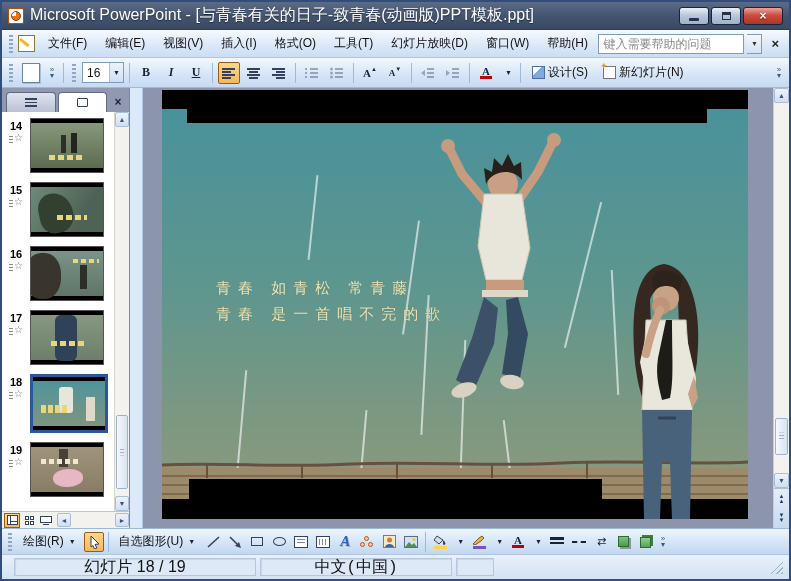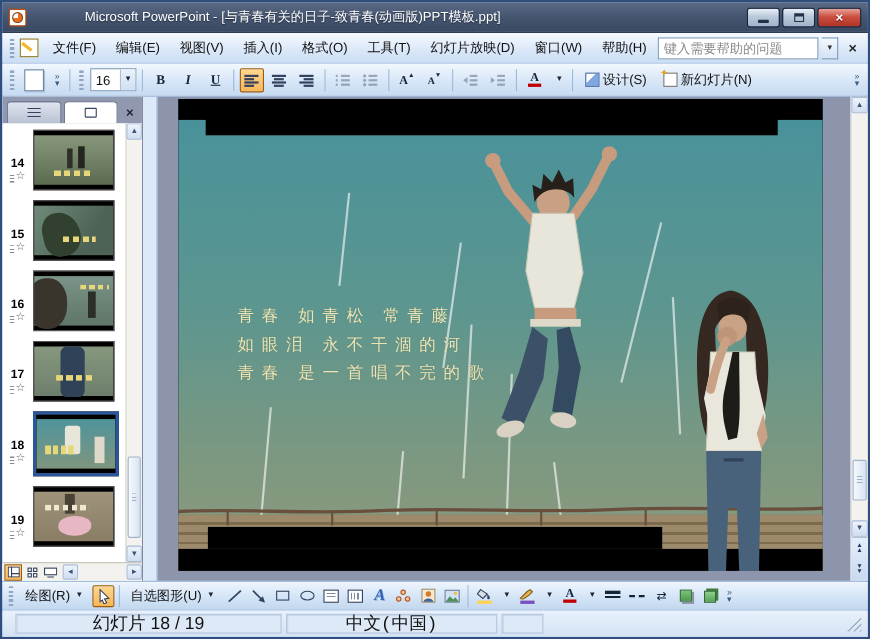--- a/index.html
+++ b/index.html
@@ -3,21 +3,21 @@
 <meta charset="utf-8">
 <style>
   * { margin:0; padding:0; box-sizing:border-box; }
   html,body { width:791px; height:581px; font-family:"Liberation Sans","DejaVu Sans",sans-serif; }
   .win { position:relative; width:791px; height:581px; background:#d8e6f6; border:2px solid #2f4d7d; box-shadow:inset 0 0 0 1px #7c9cc8; overflow:hidden; }
 
   
   .titlebar { height:28px; background:linear-gradient(#5c6b85,#44536d 55%,#3b4a63); display:flex; align-items:center; padding:0 6px; gap:6px; border-bottom:1px solid #2d3c55; }
   .pp-icon { width:16px; height:16px; background:#fff; border:1px solid #b34d12; border-radius:2px; display:flex; align-items:center; justify-content:center; flex:0 0 auto; }
   .pp-icon i { display:block; width:10px; height:10px; border-radius:50%; background:conic-gradient(#e8701f 0 265deg,#ffffff 265deg 360deg); border:1px solid #8a3d10; }
-  .title-text { color:#fff; font-size:12px; text-shadow:0 1px 1px #1e2a3e; white-space:nowrap; overflow:hidden; flex:1;margin-left:47px; }
+  .title-text { color:#fff; font-size:16px; text-shadow:0 1px 1px #1e2a3e; white-space:nowrap; overflow:hidden; flex:1; }
   .winbtns { display:flex; gap:2px; }
   .wbtn { width:30px; height:18px; border:1px solid #18243a; border-radius:3px; background:linear-gradient(#e9f0f8,#b9c8da 45%,#9fb2c8); display:flex; align-items:center; justify-content:center; position:relative; }
   .wbtn.close { width:40px; background:linear-gradient(#e9a49b,#cb4f41 45%,#b03325); }
   .glyph-min { width:10px; height:3px; background:#243149; border-radius:1px; margin-top:7px; }
   .glyph-max { width:9px; height:8px; border:1px solid #243149; border-top:3px solid #243149; background:transparent; }
   .glyph-close { color:#fff; font-weight:bold; font-size:12px; text-shadow:0 1px 1px #5c140c; }
 
   
   .menubar { height:28px; background:linear-gradient(#f6faff,#d9e7f8 60%,#cbdef4); display:flex; align-items:center; padding:0 4px; gap:2px; border-bottom:1px solid #aec6e4; }
   .grip { width:4px; height:18px; background:repeating-linear-gradient(180deg,#93a6c0 0 2px,transparent 2px 4px); margin:0 3px; flex:0 0 auto; }
@@ -60,21 +60,21 @@
   .leftpane { width:128px; background:#fff; display:flex; flex-direction:column; border-right:1px solid #7e88a0; }
   .tabsrow { height:24px; background:#9099af; display:flex; align-items:flex-end; padding:3px 2px 0 4px; gap:2px; }
   .tab { height:20px; flex:1; border:1px solid #5f6b84; border-bottom:none; border-radius:4px 4px 0 0; display:flex; align-items:center; justify-content:center; background:linear-gradient(#dfe4ee,#b9c2d4); }
   .tab.active { background:#fff; }
   .tab-x { width:18px; height:20px; display:flex; align-items:center; justify-content:center; font-weight:bold; font-size:12px; color:#1c2436; }
   .outl-icon { width:12px; height:9px; background:repeating-linear-gradient(180deg,#33425f 0 1.5px,transparent 1.5px 3.5px); }
   .slides-icon { width:11px; height:9px; border:1.5px solid #33425f; border-radius:1px; }
   .thumbzone { flex:1; display:flex; overflow:hidden; }
   .thumblist { flex:1; padding:6px 0 0 0; }
   .sl-entry { display:flex; margin-bottom:9px; }
-  .sl-meta { width:28px; display:flex; flex-direction:column; align-items:center; padding-top:2px; gap:2px;margin-top:23px; }
+  .sl-meta { width:28px; display:flex; flex-direction:column; align-items:center; padding-top:2px; gap:2px; }
   .sl-num { font-size:11px; font-weight:bold; color:#000; }
   .star-icon { position:relative; width:14px; height:11px; }
   .star-icon::before { content:""; position:absolute; left:0; top:2px; width:4px; height:7px; background:repeating-linear-gradient(180deg,#8a8a8a 0 1px,transparent 1px 3px); }
   .star-icon::after { content:"☆"; position:absolute; right:0; top:-2px; font-size:10px; color:#6a6a6a; }
   .thumb { width:74px; height:55px; background:#000; position:relative; overflow:hidden; border:1px solid #555; }
   .thumb .ph { position:absolute; left:0; right:0; top:4px; bottom:4px; }
   .sl-entry.selected .thumb { border:3px solid #2b579a; width:78px; height:59px; }
   .t14 .ph { background:linear-gradient(#88987c,#5a6b50); }
   .t14 .fig { position:absolute; left:30px; top:12px; width:5px; height:18px; background:#2d2f28; }
   .t14 .fig2 { position:absolute; left:40px; top:10px; width:6px; height:20px; background:#23251f; }
@@ -500,21 +500,20 @@
               <line x1="140" y1="9" x2="140" y2="22"></line>
               <line x1="235" y1="8" x2="235" y2="22"></line>
               <line x1="330" y1="8" x2="330" y2="22"></line>
               <line x1="425" y1="7" x2="425" y2="22"></line>
               <line x1="520" y1="7" x2="520" y2="22"></line>
           </g>
         </svg>
 
         <div class="lyrics">
           <div>青春  如青松  常青藤</div>
-          <div>如眼泪  永不干涸的河</div>
           <div>青春  是一首唱不完的歌</div>
         </div>
 
         <div class="bar top-letter"></div>
         <div class="bar top-inset"></div>
         <div class="bar bot-inset"></div>
         <div class="bar bot-letter"></div>
 
         <svg class="man-svg" width="160" height="320" viewBox="0 0 160 320">
           <g stroke="#c79b7d" stroke-width="9" stroke-linecap="round">

